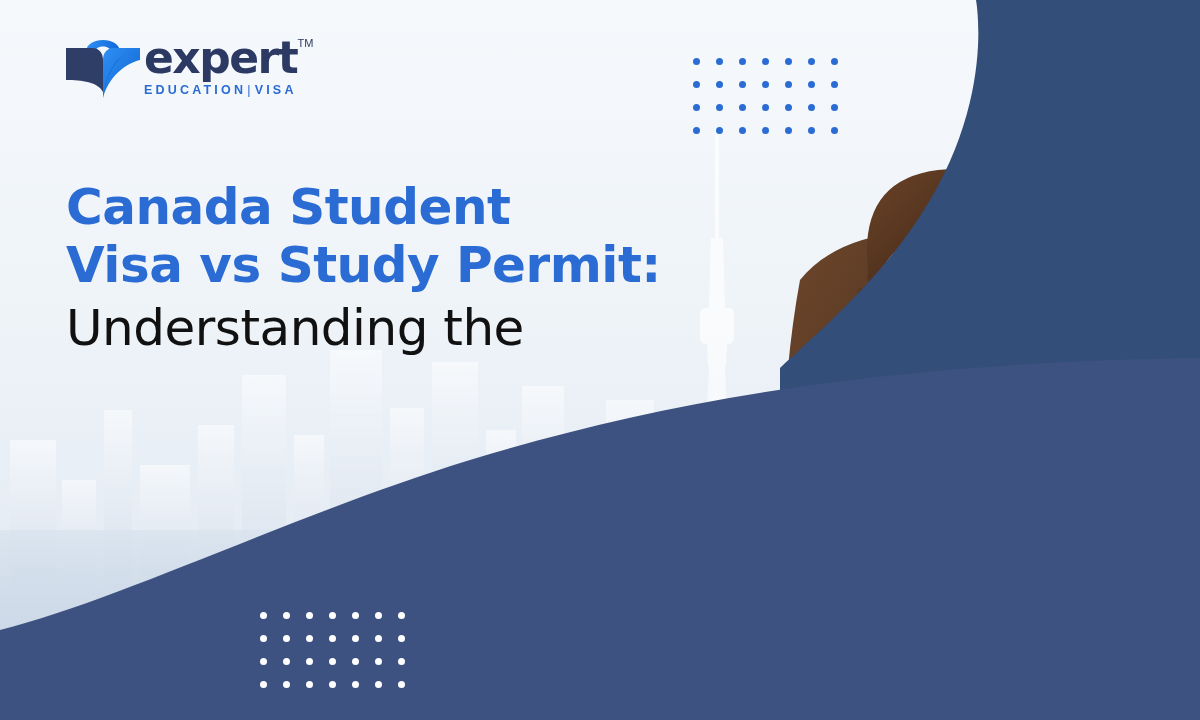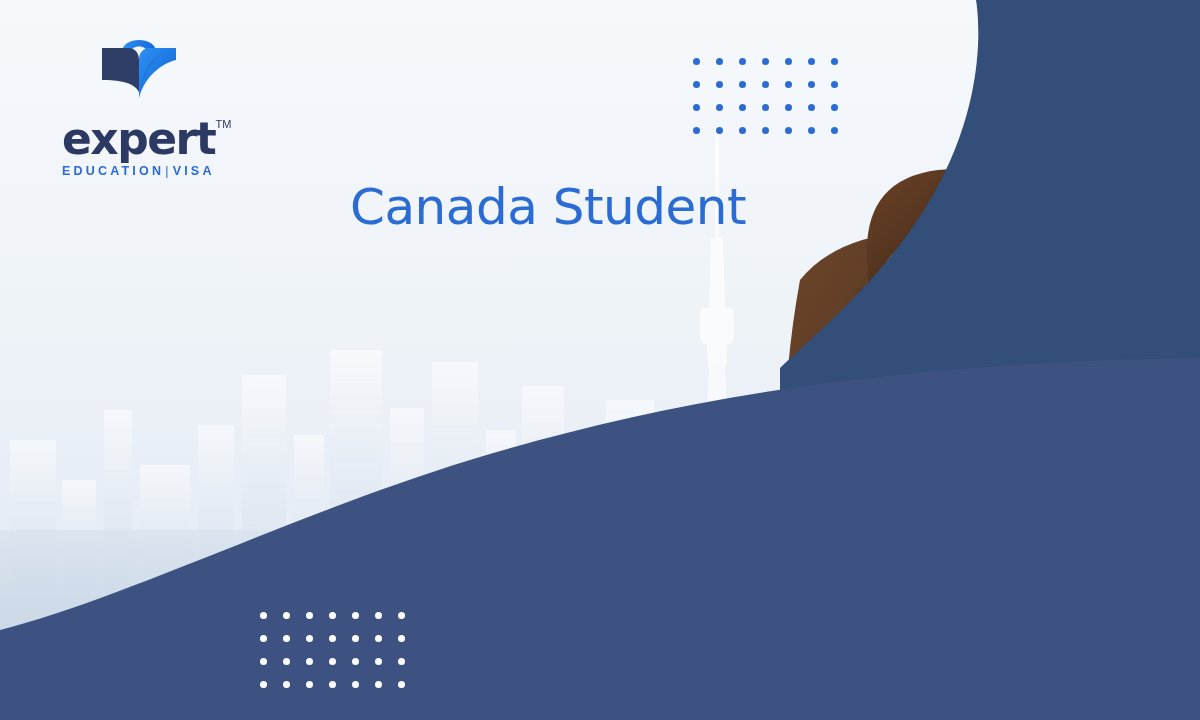--- a/index.html
+++ b/index.html
@@ -58,21 +58,21 @@
     display:block;
   }
   .dots-top { left:693px; top:58px; }
   .dots-top span { background:#2a6bd4; }
   .dots-bottom { left:260px; top:612px; }
   .dots-bottom span { background:#ffffff; }
 
   
   .logo {
     position:absolute; left:62px; top:30px;
-    display:flex; align-items:center; gap:14px;flex-direction:column;
+    display:flex; align-items:center; 
   }
   .logo-mark { width:82px; height:72px; flex:0 0 auto; }
   .logo-text { position:relative; padding-top:2px; }
   .logo-word {
     font-size:44px; line-height:.95; font-weight:700;
     letter-spacing:-1.5px; color:#2c3a63;
     font-family:"DejaVu Sans", sans-serif;
   }
   .logo-tm {
     position:absolute; right:-16px; top:2px;
@@ -84,24 +84,23 @@
     color:#2a6bd4; white-space:nowrap;
   }
   .logo-sub .bar { color:#2a6bd4; font-weight:400; padding:0 1px; }
 
   
   .headline {
     position:absolute; left:66px; top:178px; width:680px;
     font-family:"DejaVu Sans", sans-serif;
   }
   .headline .l1, .headline .l2 {
-    font-size:50px; line-height:58px; font-weight:400;
+    font-size:50px; line-height:58px; font-weight:700;
     letter-spacing:-0.5px; color:#2a6bd4;
     white-space:nowrap;
-    text-align:right;
   }
   .headline .l3, .headline .l4 {
     font-size:50px; line-height:60px; font-weight:400;
     letter-spacing:-0.5px; color:#111111;
     white-space:nowrap;
   }
   .headline .l3 { margin-top:4px; }
 
   
   .person { position:absolute; left:600px; top:120px; width:600px; height:600px; }
@@ -364,15 +363,17 @@
       <div class="logo-word">expert</div>
       <span class="logo-tm">TM</span>
       <div class="logo-sub">
         <span>EDUCATION</span><span class="bar">|</span><span>VISA</span>
       </div>
     </div>
   </div>
 
   <div class="headline">
     <div class="l1">Canada Student</div>
+    <div class="l2">Visa vs Study Permit:</div>
+    <div class="l3">Understanding the</div>
   </div>
 
 </div>
 
 </body></html>

